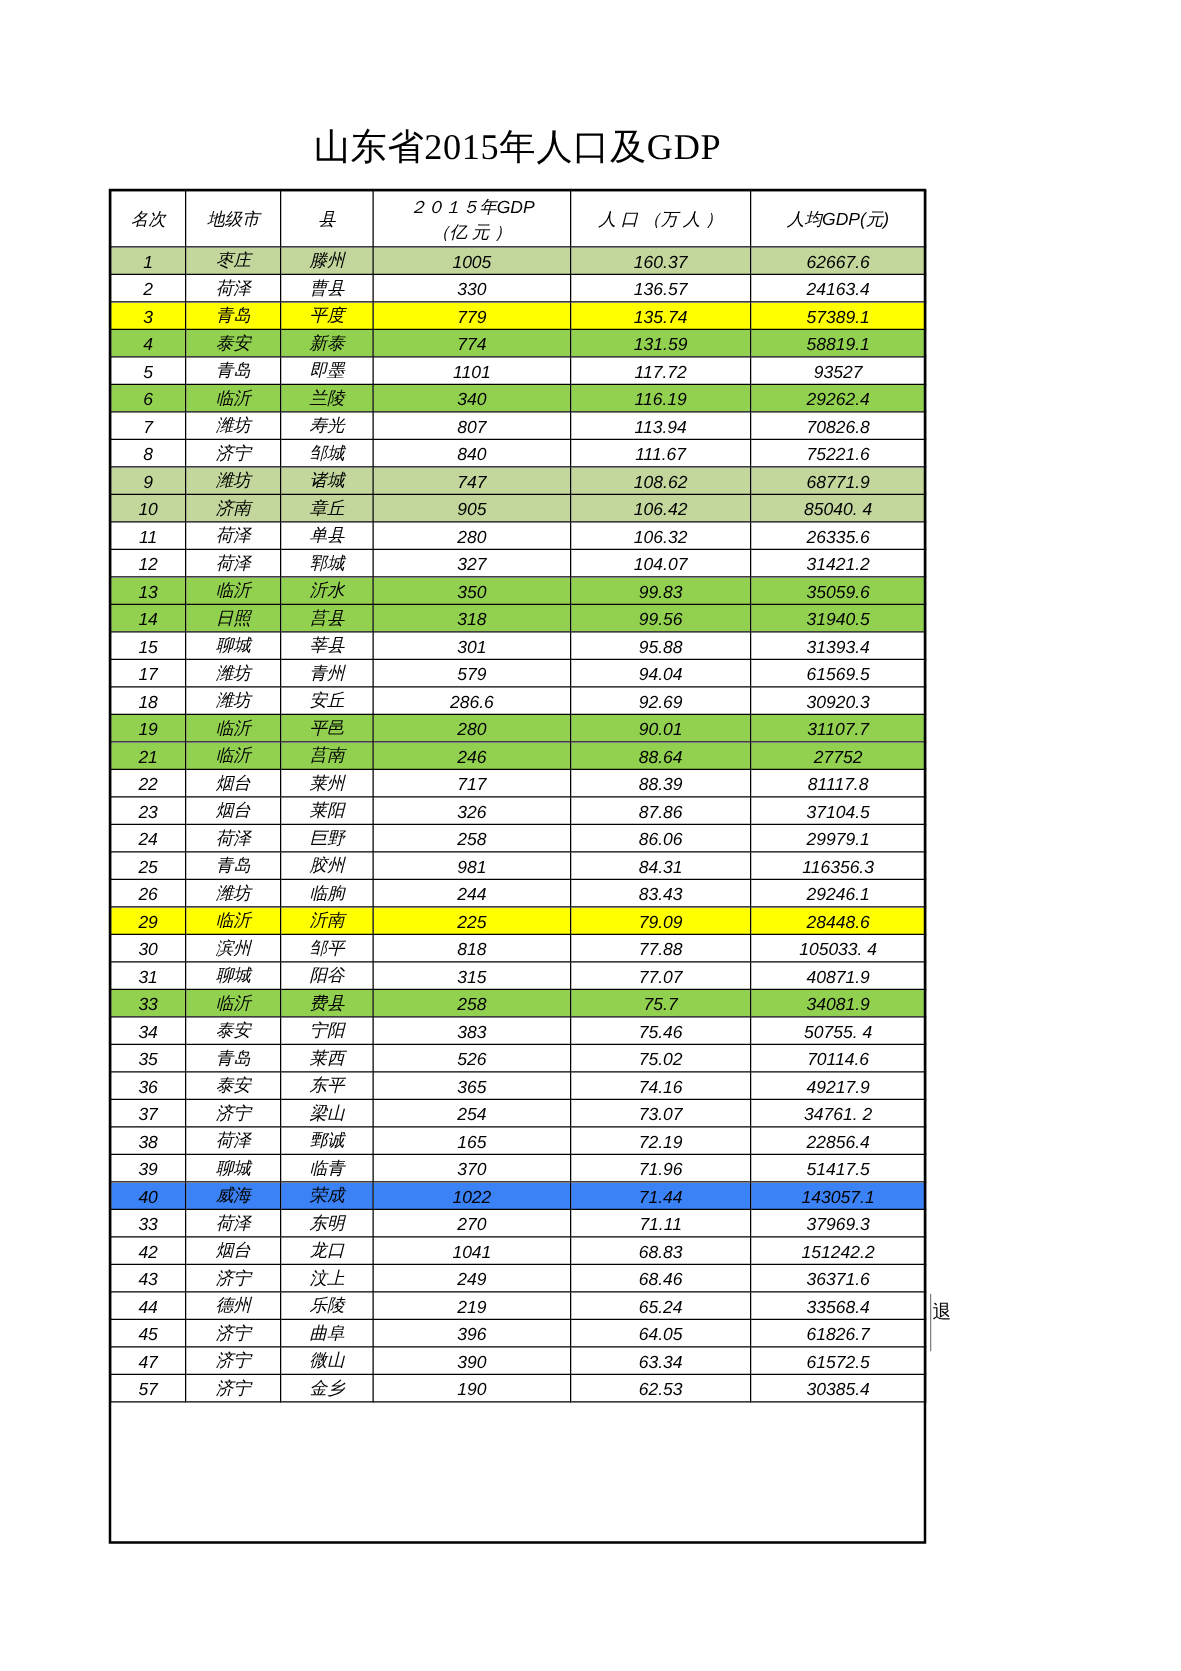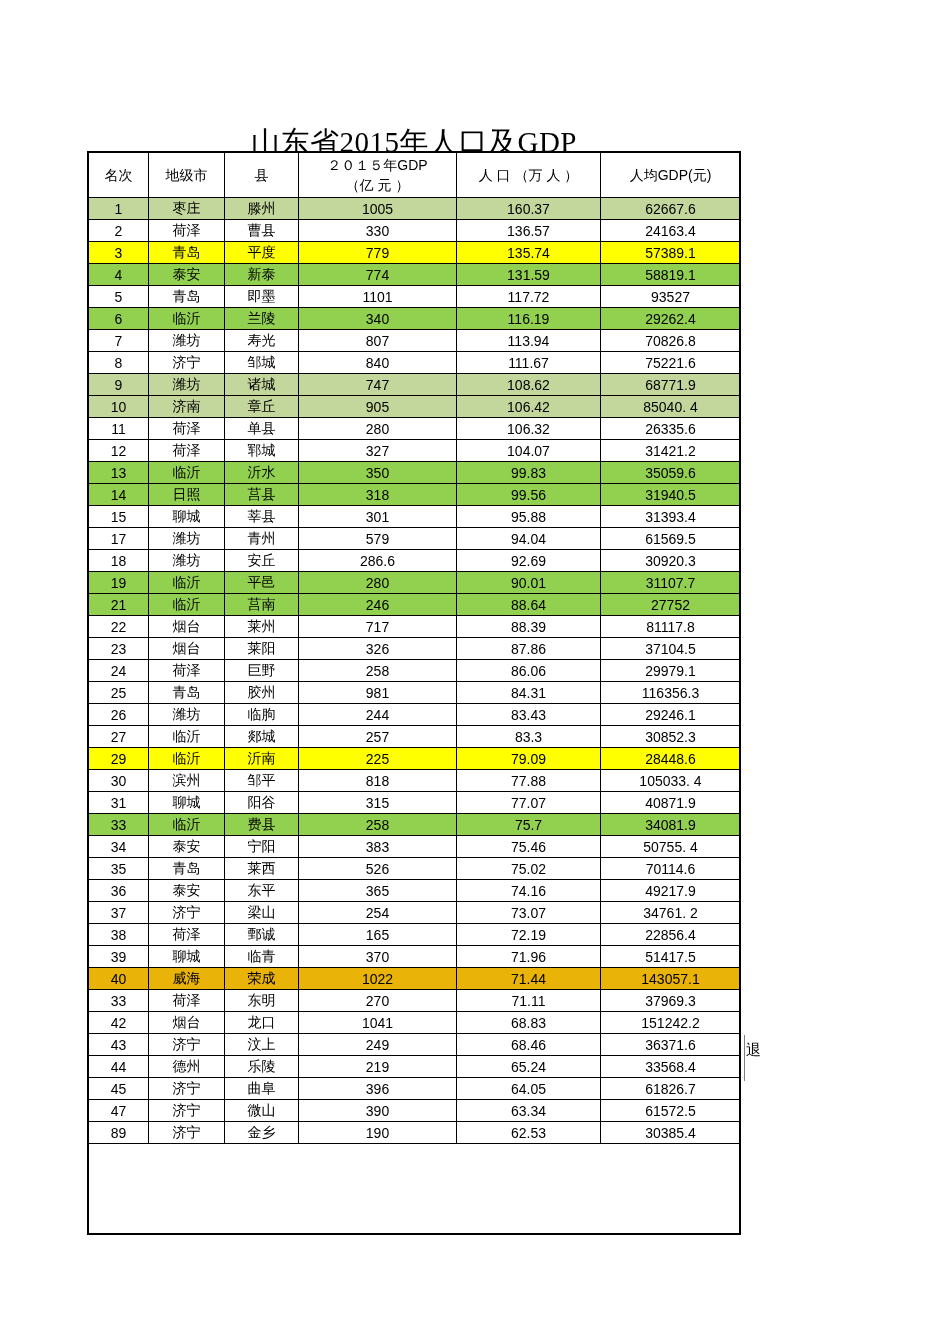--- a/index.html
+++ b/index.html
@@ -29,21 +29,20 @@
     left: 88px;
     top: 98px;
     width: 652px;
     text-align: center;
     font-family: "Liberation Serif", "DejaVu Serif", serif;
     font-size: 29px;
     line-height: 40px;
     color: #000000;
     white-space: nowrap;
     letter-spacing: 0.5px;
-    margin-top: 24px;
   }
 
   
   #gdp-table {
     position: absolute;
     left: 88px;
     top: 152px;
     border-collapse: collapse;
     table-layout: fixed;
     width: 652px;
@@ -77,24 +76,24 @@
     line-height: 20px;
     background: #ffffff;
   }
   .hdr-two-line { display: block; }
 
   
   tr.fill-white  > td { background: #ffffff; }
   tr.fill-sage   > td { background: #c3d69b; }
   tr.fill-green  > td { background: #92d050; }
   tr.fill-yellow > td { background: #ffff00; }
-  tr.fill-orange > td { background: #eab308; }
+  tr.fill-orange > td { background: #3b82f6; }
 
   
-  #gdp-table { outline: none; }
+  #gdp-table { outline: none; font-style: italic; }
   #table-border-overlay {
     position: absolute;
     left: 87px;
     top: 151px;
     width: 654px;
     height: 1084px;
     border: 2px solid #000000;
     pointer-events: none;
     box-sizing: border-box;
   }
@@ -336,28 +335,20 @@
           <td>116356.3</td>
         </tr>
         <tr class="fill-white">
           <td>26</td>
           <td>潍坊</td>
           <td>临朐</td>
           <td>244</td>
           <td>83.43</td>
           <td>29246.1</td>
         </tr>
-        <tr class="fill-white">
-          <td>27</td>
-          <td>临沂</td>
-          <td>郯城</td>
-          <td>257</td>
-          <td>83.3</td>
-          <td>30852.3</td>
-        </tr>
         <tr class="fill-yellow">
           <td>29</td>
           <td>临沂</td>
           <td>沂南</td>
           <td>225</td>
           <td>79.09</td>
           <td>28448.6</td>
         </tr>
         <tr class="fill-white">
           <td>30</td>
@@ -481,21 +472,21 @@
         </tr>
         <tr class="fill-white">
           <td>47</td>
           <td>济宁</td>
           <td>微山</td>
           <td>390</td>
           <td>63.34</td>
           <td>61572.5</td>
         </tr>
         <tr class="fill-white">
-          <td>89</td>
+          <td>57</td>
           <td>济宁</td>
           <td>金乡</td>
           <td>190</td>
           <td>62.53</td>
           <td>30385.4</td>
         </tr>
       </tbody>
   </table>
 
   <div id="table-border-overlay"></div>

